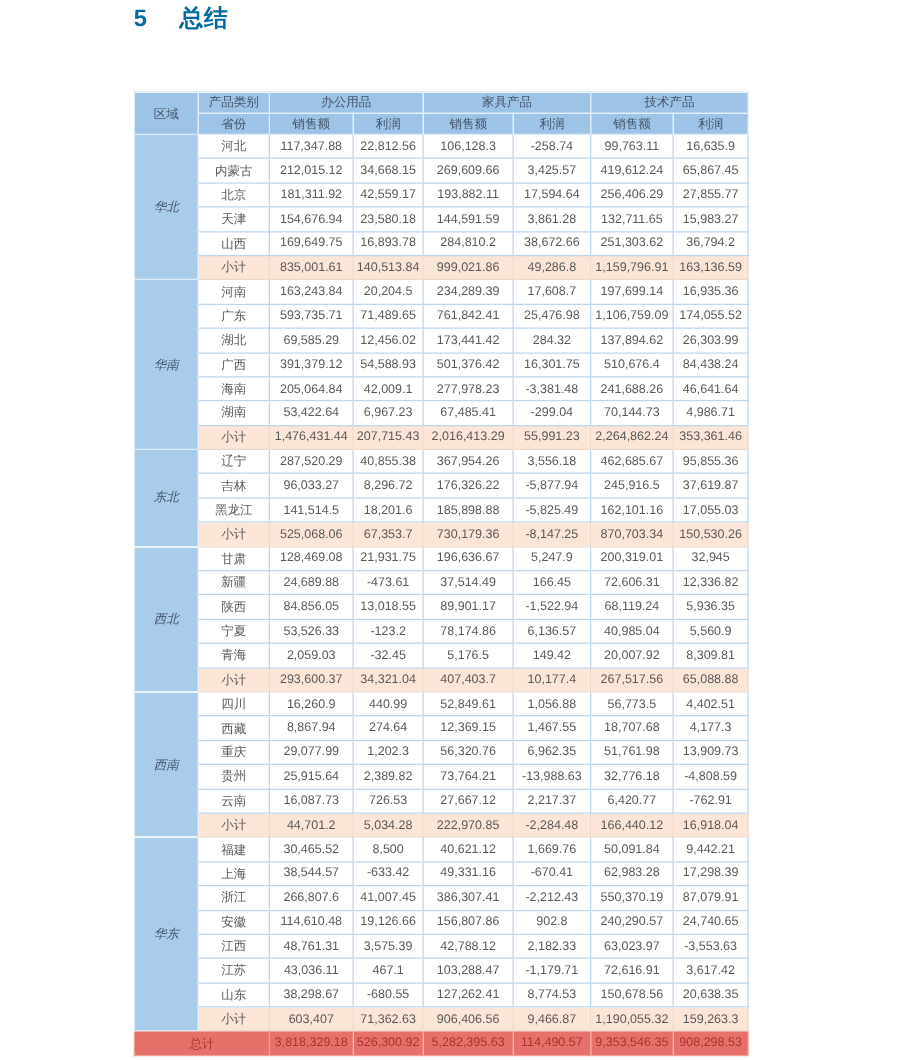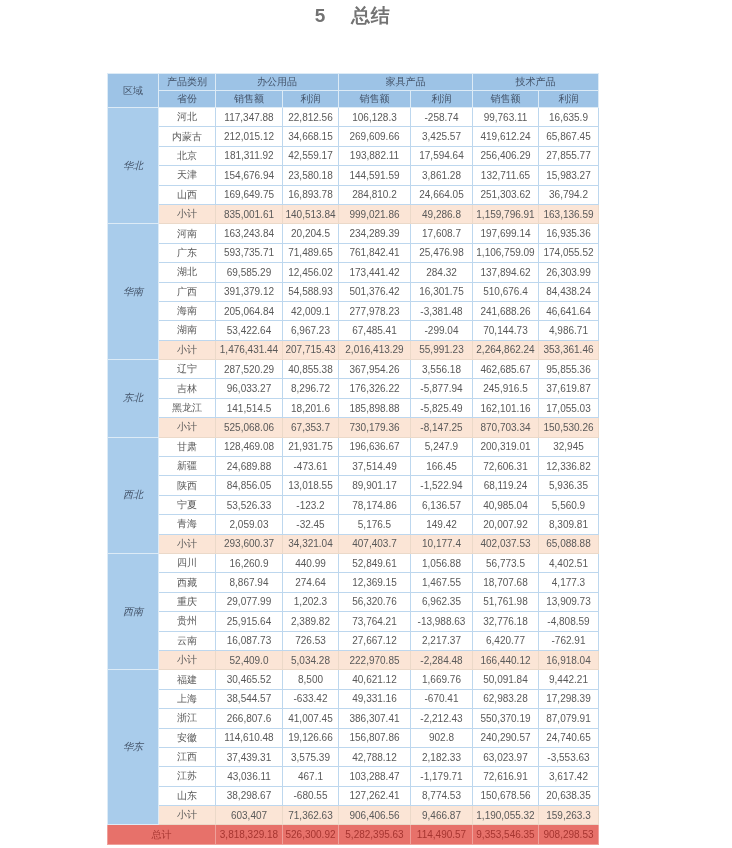--- a/index.html
+++ b/index.html
@@ -14,24 +14,23 @@
   .page {
     width: 491px;
     margin-left: 107px;
   }
   h1.section-title {
     margin: 0;
     padding-top: 4px;
     font-size: 19px;
     line-height: 24px;
     font-weight: bold;
-    color: #737373;
+    color: #0369a1;
     word-spacing: 7px;
     letter-spacing: 0.5px;
-    text-align: center;
   }
   table.summary-table {
     margin-top: 45px;
     border-collapse: collapse;
     table-layout: fixed;
     width: 491px;
     font-size: 10px;
   }
   th, td {
     padding: 0 2px;
@@ -141,21 +140,21 @@
           <td class="value-cell">144,591.59</td>
           <td class="value-cell">3,861.28</td>
           <td class="value-cell">132,711.65</td>
           <td class="value-cell">15,983.27</td>
         </tr>
         <tr>
           <td class="province-cell">山西</td>
           <td class="value-cell">169,649.75</td>
           <td class="value-cell">16,893.78</td>
           <td class="value-cell">284,810.2</td>
-          <td class="value-cell">24,664.05</td>
+          <td class="value-cell">38,672.66</td>
           <td class="value-cell">251,303.62</td>
           <td class="value-cell">36,794.2</td>
         </tr>
         <tr class="subtotal-row">
           <td>小计</td>
           <td>835,001.61</td>
           <td>140,513.84</td>
           <td>999,021.86</td>
           <td>49,286.8</td>
           <td>1,159,796.91</td>
@@ -307,21 +306,21 @@
           <td class="value-cell">149.42</td>
           <td class="value-cell">20,007.92</td>
           <td class="value-cell">8,309.81</td>
         </tr>
         <tr class="subtotal-row">
           <td>小计</td>
           <td>293,600.37</td>
           <td>34,321.04</td>
           <td>407,403.7</td>
           <td>10,177.4</td>
-          <td>402,037.53</td>
+          <td>267,517.56</td>
           <td>65,088.88</td>
         </tr>
         <tr>
           <td class="region-cell" rowspan="6">西南</td>
           <td class="province-cell">四川</td>
           <td class="value-cell">16,260.9</td>
           <td class="value-cell">440.99</td>
           <td class="value-cell">52,849.61</td>
           <td class="value-cell">1,056.88</td>
           <td class="value-cell">56,773.5</td>
@@ -358,21 +357,21 @@
           <td class="province-cell">云南</td>
           <td class="value-cell">16,087.73</td>
           <td class="value-cell">726.53</td>
           <td class="value-cell">27,667.12</td>
           <td class="value-cell">2,217.37</td>
           <td class="value-cell">6,420.77</td>
           <td class="value-cell">-762.91</td>
         </tr>
         <tr class="subtotal-row">
           <td>小计</td>
-          <td>52,409.0</td>
+          <td>44,701.2</td>
           <td>5,034.28</td>
           <td>222,970.85</td>
           <td>-2,284.48</td>
           <td>166,440.12</td>
           <td>16,918.04</td>
         </tr>
         <tr>
           <td class="region-cell" rowspan="8">华东</td>
           <td class="province-cell">福建</td>
           <td class="value-cell">30,465.52</td>
@@ -404,21 +403,21 @@
           <td class="province-cell">安徽</td>
           <td class="value-cell">114,610.48</td>
           <td class="value-cell">19,126.66</td>
           <td class="value-cell">156,807.86</td>
           <td class="value-cell">902.8</td>
           <td class="value-cell">240,290.57</td>
           <td class="value-cell">24,740.65</td>
         </tr>
         <tr>
           <td class="province-cell">江西</td>
-          <td class="value-cell">37,439.31</td>
+          <td class="value-cell">48,761.31</td>
           <td class="value-cell">3,575.39</td>
           <td class="value-cell">42,788.12</td>
           <td class="value-cell">2,182.33</td>
           <td class="value-cell">63,023.97</td>
           <td class="value-cell">-3,553.63</td>
         </tr>
         <tr>
           <td class="province-cell">江苏</td>
           <td class="value-cell">43,036.11</td>
           <td class="value-cell">467.1</td>

